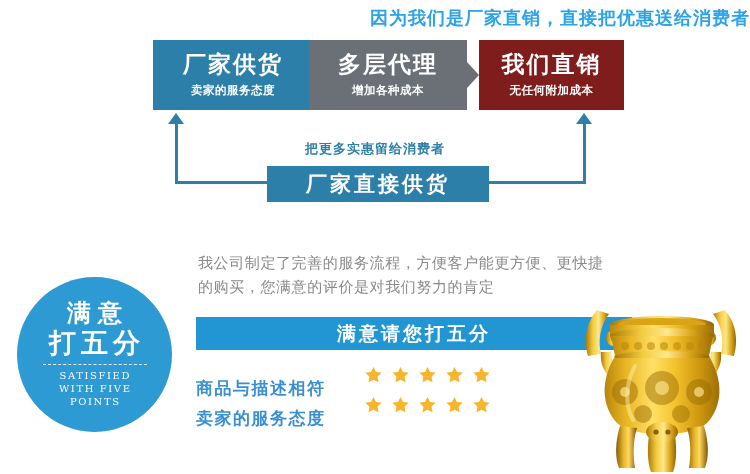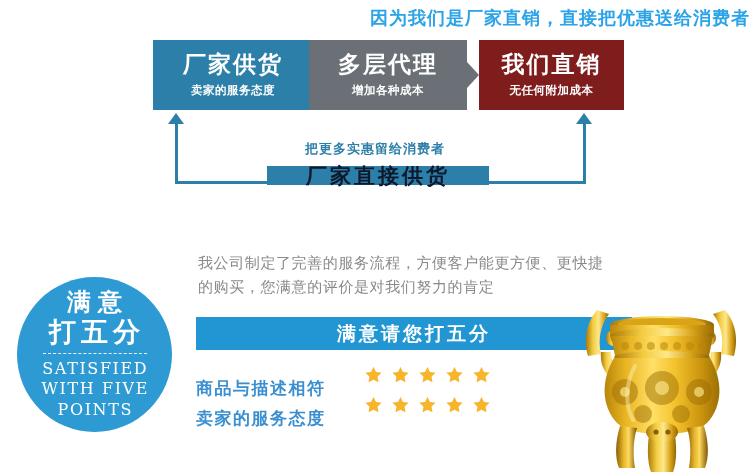--- a/index.html
+++ b/index.html
@@ -72,24 +72,24 @@
 
   .mid-caption{
     position:absolute;left:0;top:140px;width:750px;
     text-align:center;
     font-size:13px;font-weight:bold;
     color:#2c7fa8;letter-spacing:1px;
     white-space:nowrap;
   }
 
   .bottom-box{
-    position:absolute;left:267px;top:166px;width:222px;height:19px;
+    position:absolute;left:267px;top:166px;width:222px;height:36px;
     background:#2c7fa8;
     display:flex;align-items:center;justify-content:center;
-    color:#0f172a;
+    color:#ffffff;
     font-size:21px;font-weight:bold;letter-spacing:3px;
     white-space:nowrap;
   }
 
   
   .bottom-section{position:absolute;left:0;top:225px;width:750px;height:249px;}
 
   .badge{
     position:absolute;left:17px;top:52px;
     width:155px;height:155px;border-radius:50%;
@@ -101,21 +101,21 @@
   .badge-cn1{font-size:24px;font-weight:bold;letter-spacing:7px;
              text-indent:7px;line-height:1.12;white-space:nowrap;}
   .badge-cn2{font-size:27px;font-weight:bold;letter-spacing:5px;
              text-indent:5px;line-height:1.12;margin-top:1px;white-space:nowrap;}
   .badge-sep{
     width:104px;height:0;margin:6px 0 5px 0;
     border-top:1px dashed rgba(255,255,255,.92);
   }
   .badge-en{
     font-family:"DejaVu Serif","Liberation Serif",serif;
-    font-size:16px;letter-spacing:1.6px;text-align:center;
+    font-size:10px;letter-spacing:1.6px;text-align:center;
     line-height:1.28;text-indent:1.6px;
   }
 
   .intro{
     position:absolute;left:198px;top:26px;width:545px;
     font-size:15px;color:#8a8a8a;line-height:1.62;
     letter-spacing:.6px;
   }
 
   .blue-bar{

